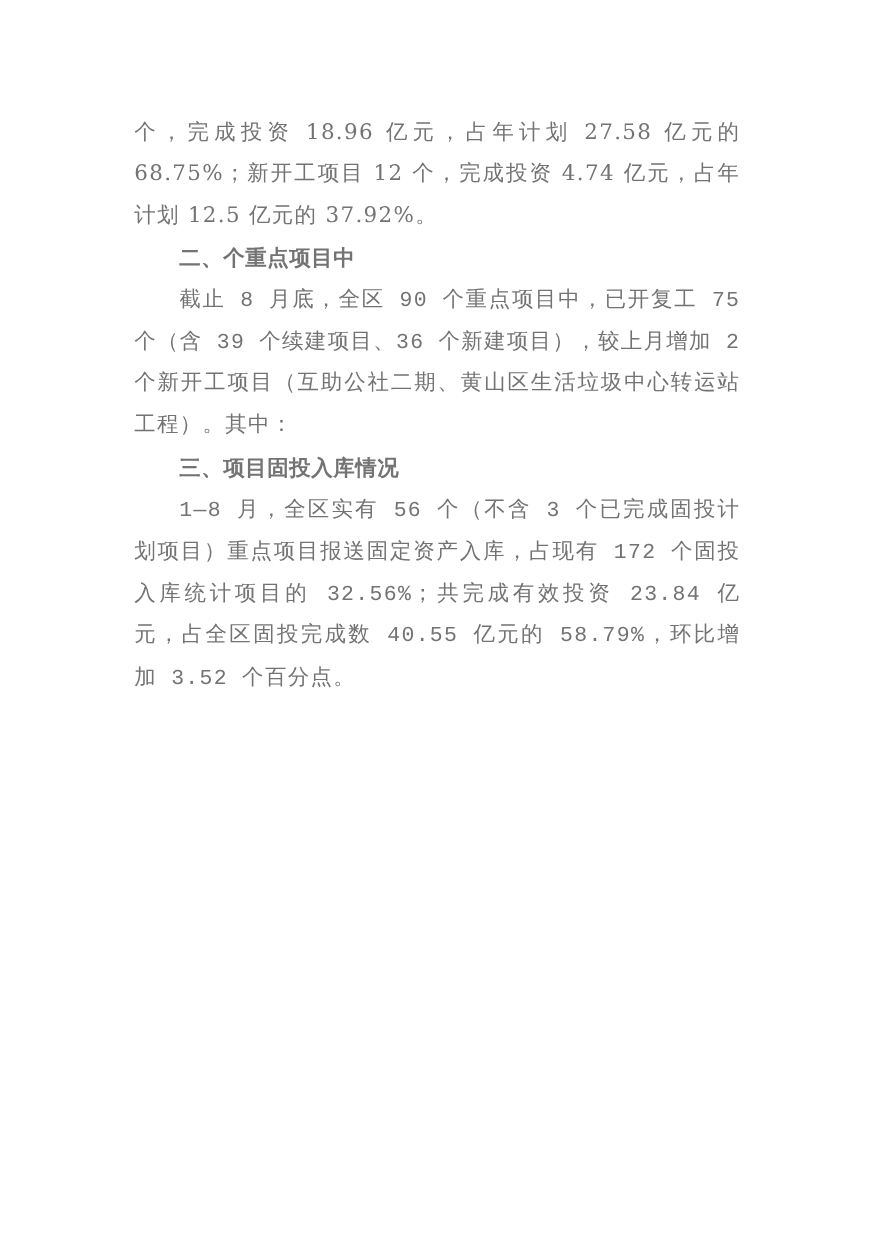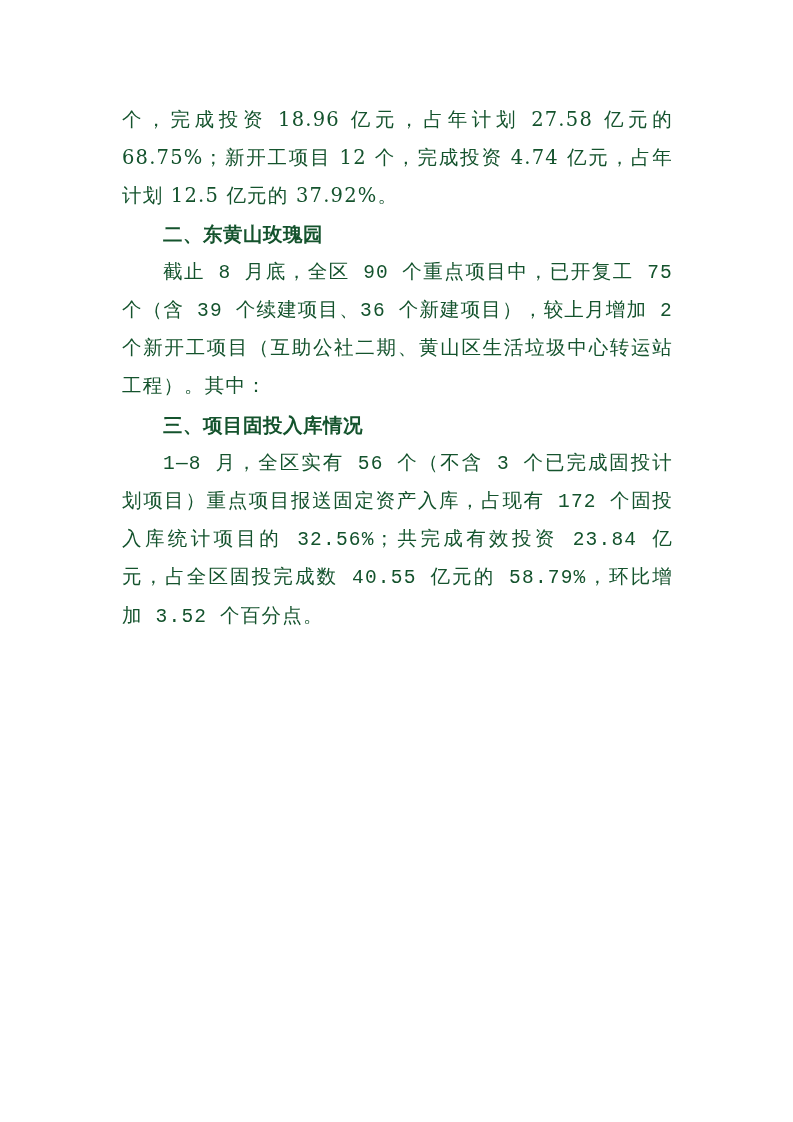--- a/index.html
+++ b/index.html
@@ -5,21 +5,21 @@
   html, body { margin: 0; padding: 0; background: #ffffff; }
   body { width: 793px; height: 1122px; overflow: hidden; position: relative; }
   .page {
     position: absolute;
     left: 122px;
     top: 101px;
     width: 551px;
     font-family: "DejaVu Serif", "Liberation Serif", serif;
     font-size: 19.5px;
     line-height: 38.2px;
-    color: #14532d;
+    color: #737373;
   }
   .p {
     margin: 0;
     text-align: justify;
     text-align-last: left;
     letter-spacing: 1.2px;
   }
   .indent { text-indent: 41px; font-family: Liberation Mono, monospace; }
   .h {
     margin: 0;
@@ -27,17 +27,17 @@
     font-family: "DejaVu Sans", "Liberation Sans", sans-serif;
     font-weight: bold;
     letter-spacing: 0.5px;
   }
 </style>
 </head>
 <body>
 
 <div class="page">
   <p class="p">个，完成投资 18.96 亿元，占年计划 27.58 亿元的 68.75%；新开工项目 12 个，完成投资 4.74 亿元，占年计划 12.5 亿元的 37.92%。</p>
-  <p class="h">二、东黄山玫瑰园</p>
+  <p class="h">二、个重点项目中</p>
   <p class="p indent">截止 8 月底，全区 90 个重点项目中，已开复工 75 个（含 39 个续建项目、36 个新建项目），较上月增加 2 个新开工项目（互助公社二期、黄山区生活垃圾中心转运站工程）。其中：</p>
   <p class="h">三、项目固投入库情况</p>
   <p class="p indent">1—8 月，全区实有 56 个（不含 3 个已完成固投计划项目）重点项目报送固定资产入库，占现有 172 个固投入库统计项目的 32.56%；共完成有效投资 23.84 亿元，占全区固投完成数 40.55 亿元的 58.79%，环比增加 3.52 个百分点。</p>
 </div>
 
 </body></html>

